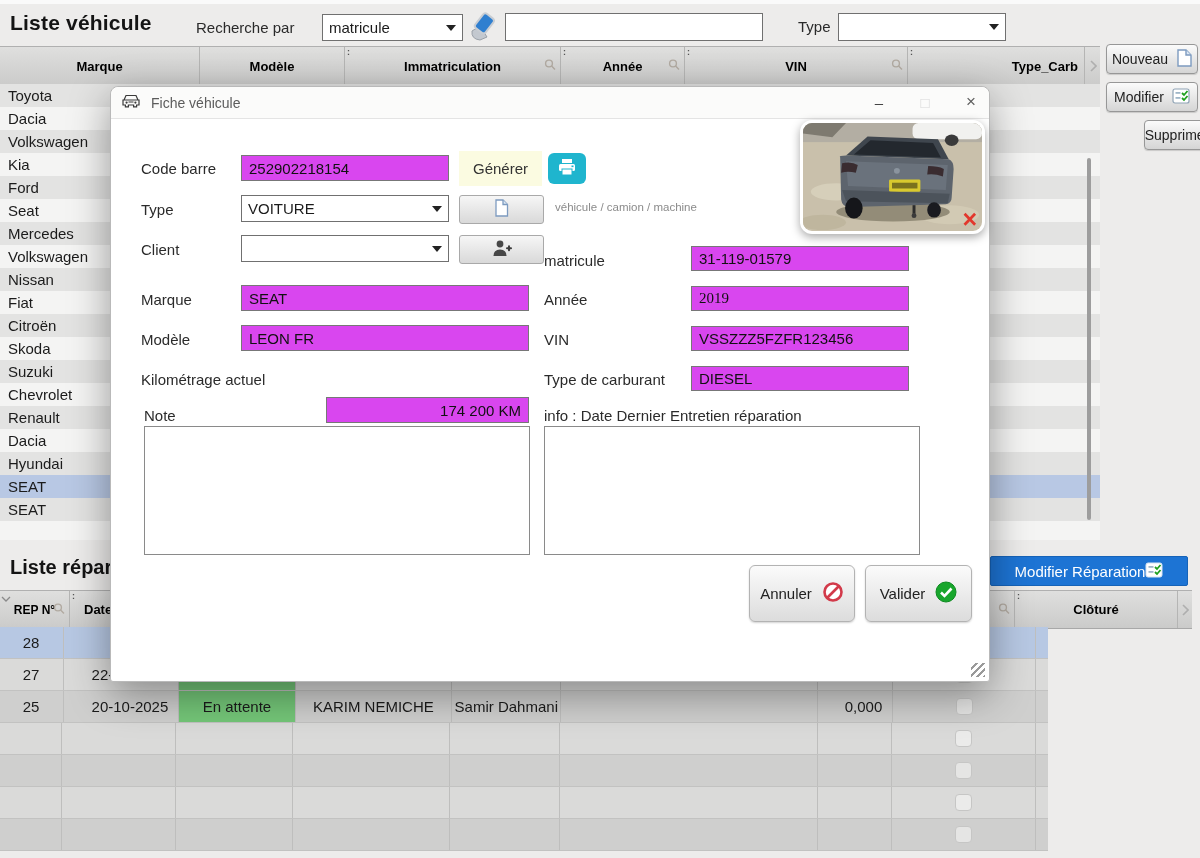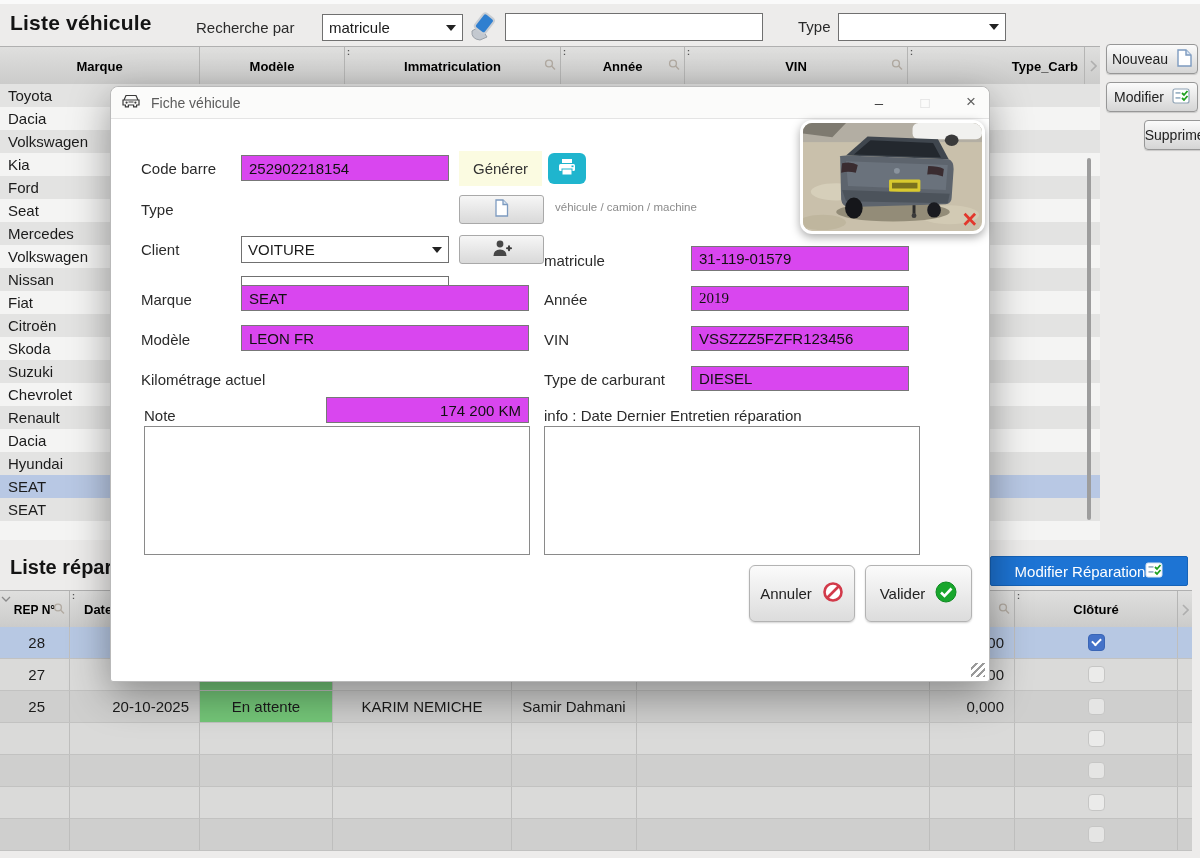--- a/index.html
+++ b/index.html
@@ -50,21 +50,21 @@
   #btn-modifier{left:1106px;top:82px;width:92px;height:30px;}
   #btn-supprimer{left:1144px;top:120px;width:92px;height:30px;}
 
   
   #rep-title{left:10px;top:556px;font-size:20px;font-weight:bold;color:#141414;}
   #btn-mod-rep{left:990px;top:556px;width:196px;height:28px;background:#1d74d4;border:1px solid #1663b8;
         border-radius:2px;color:#fff;display:flex;align-items:center;justify-content:center;gap:0;
         font-size:15px;}
   #rep-head{left:0;top:590px;width:1192px;height:37px;display:flex;
             border-top:1px solid #b0b0b0;border-bottom:1px solid #a8a8a8;}
-  #rep-body{left:0;top:627px;width:1192px;height:224px;overflow:hidden;}
+  #rep-body{left:0;top:627px;width:1048px;height:224px;overflow:hidden;}
   .rrow{height:32px;display:flex;box-sizing:border-box;border-bottom:1px solid #c2c2c1;}
   .rrow:nth-child(odd){background:#cfcfce;}
   .rrow:nth-child(even){background:#dadad9;}
   .rrow.sel{background:#b7c8e3;}
   .rc{box-sizing:border-box;border-right:1px solid #bebebd;display:flex;align-items:center;font-size:15px;}
   .rc.num{justify-content:flex-end;padding-right:24px;}
   .rc.date{justify-content:flex-end;padding-right:10px;}
   .rc.ctr{justify-content:center;}
   .rc.amt{justify-content:flex-end;padding-right:10px;}
   .rc.green{background:#74c678;}
@@ -87,21 +87,21 @@
   #m-title{font-size:14px;color:#5c5c5c;margin-left:10px;}
   .winbtn{position:absolute;top:0;width:40px;height:30px;display:flex;align-items:center;
           justify-content:center;font-size:15px;}
   #m-min{left:748px;color:#444;}
   #m-max{left:794px;color:#d9d9d8;}
   #m-close{left:840px;color:#5f5f5f;font-size:17px;}
 
   .m-lbl{position:absolute;font-size:15px;color:#2b2b2b;white-space:nowrap;}
   .m-in{position:absolute;background:#d946ef;border:1px solid #777;font-size:15px;padding:0 7px;
         box-sizing:border-box;color:#111;font-family:"Liberation Sans", sans-serif;}
-  .m-combo{position:absolute;margin-top:41px;}
+  .m-combo{position:absolute;}
   .icobtn{position:absolute;display:flex;align-items:center;justify-content:center;
         background:linear-gradient(#f6f6f6,#d9d9d9);border:1px solid #a9a9a9;border-radius:3px;}
   #m-generer{position:absolute;left:348px;top:64px;width:83px;height:35px;background:#fbfbe1;
         border:none;display:flex;align-items:center;justify-content:center;font-size:15px;color:#333;}
   #m-print{position:absolute;left:437px;top:66px;width:38px;height:31px;background:#1fb5ce;
         border-radius:6px;display:flex;align-items:center;justify-content:center;}
   #m-hint{position:absolute;left:444px;top:114px;font-size:11.5px;color:#8b8b8b;}
   .m-ta{position:absolute;background:#fff;border:1px solid #8a8a8a;resize:none;
         font-family:"Liberation Sans", sans-serif;}
   .bigbtn{position:absolute;width:104px;height:55px;background:linear-gradient(#fbfbfb,#dcdcdc);

